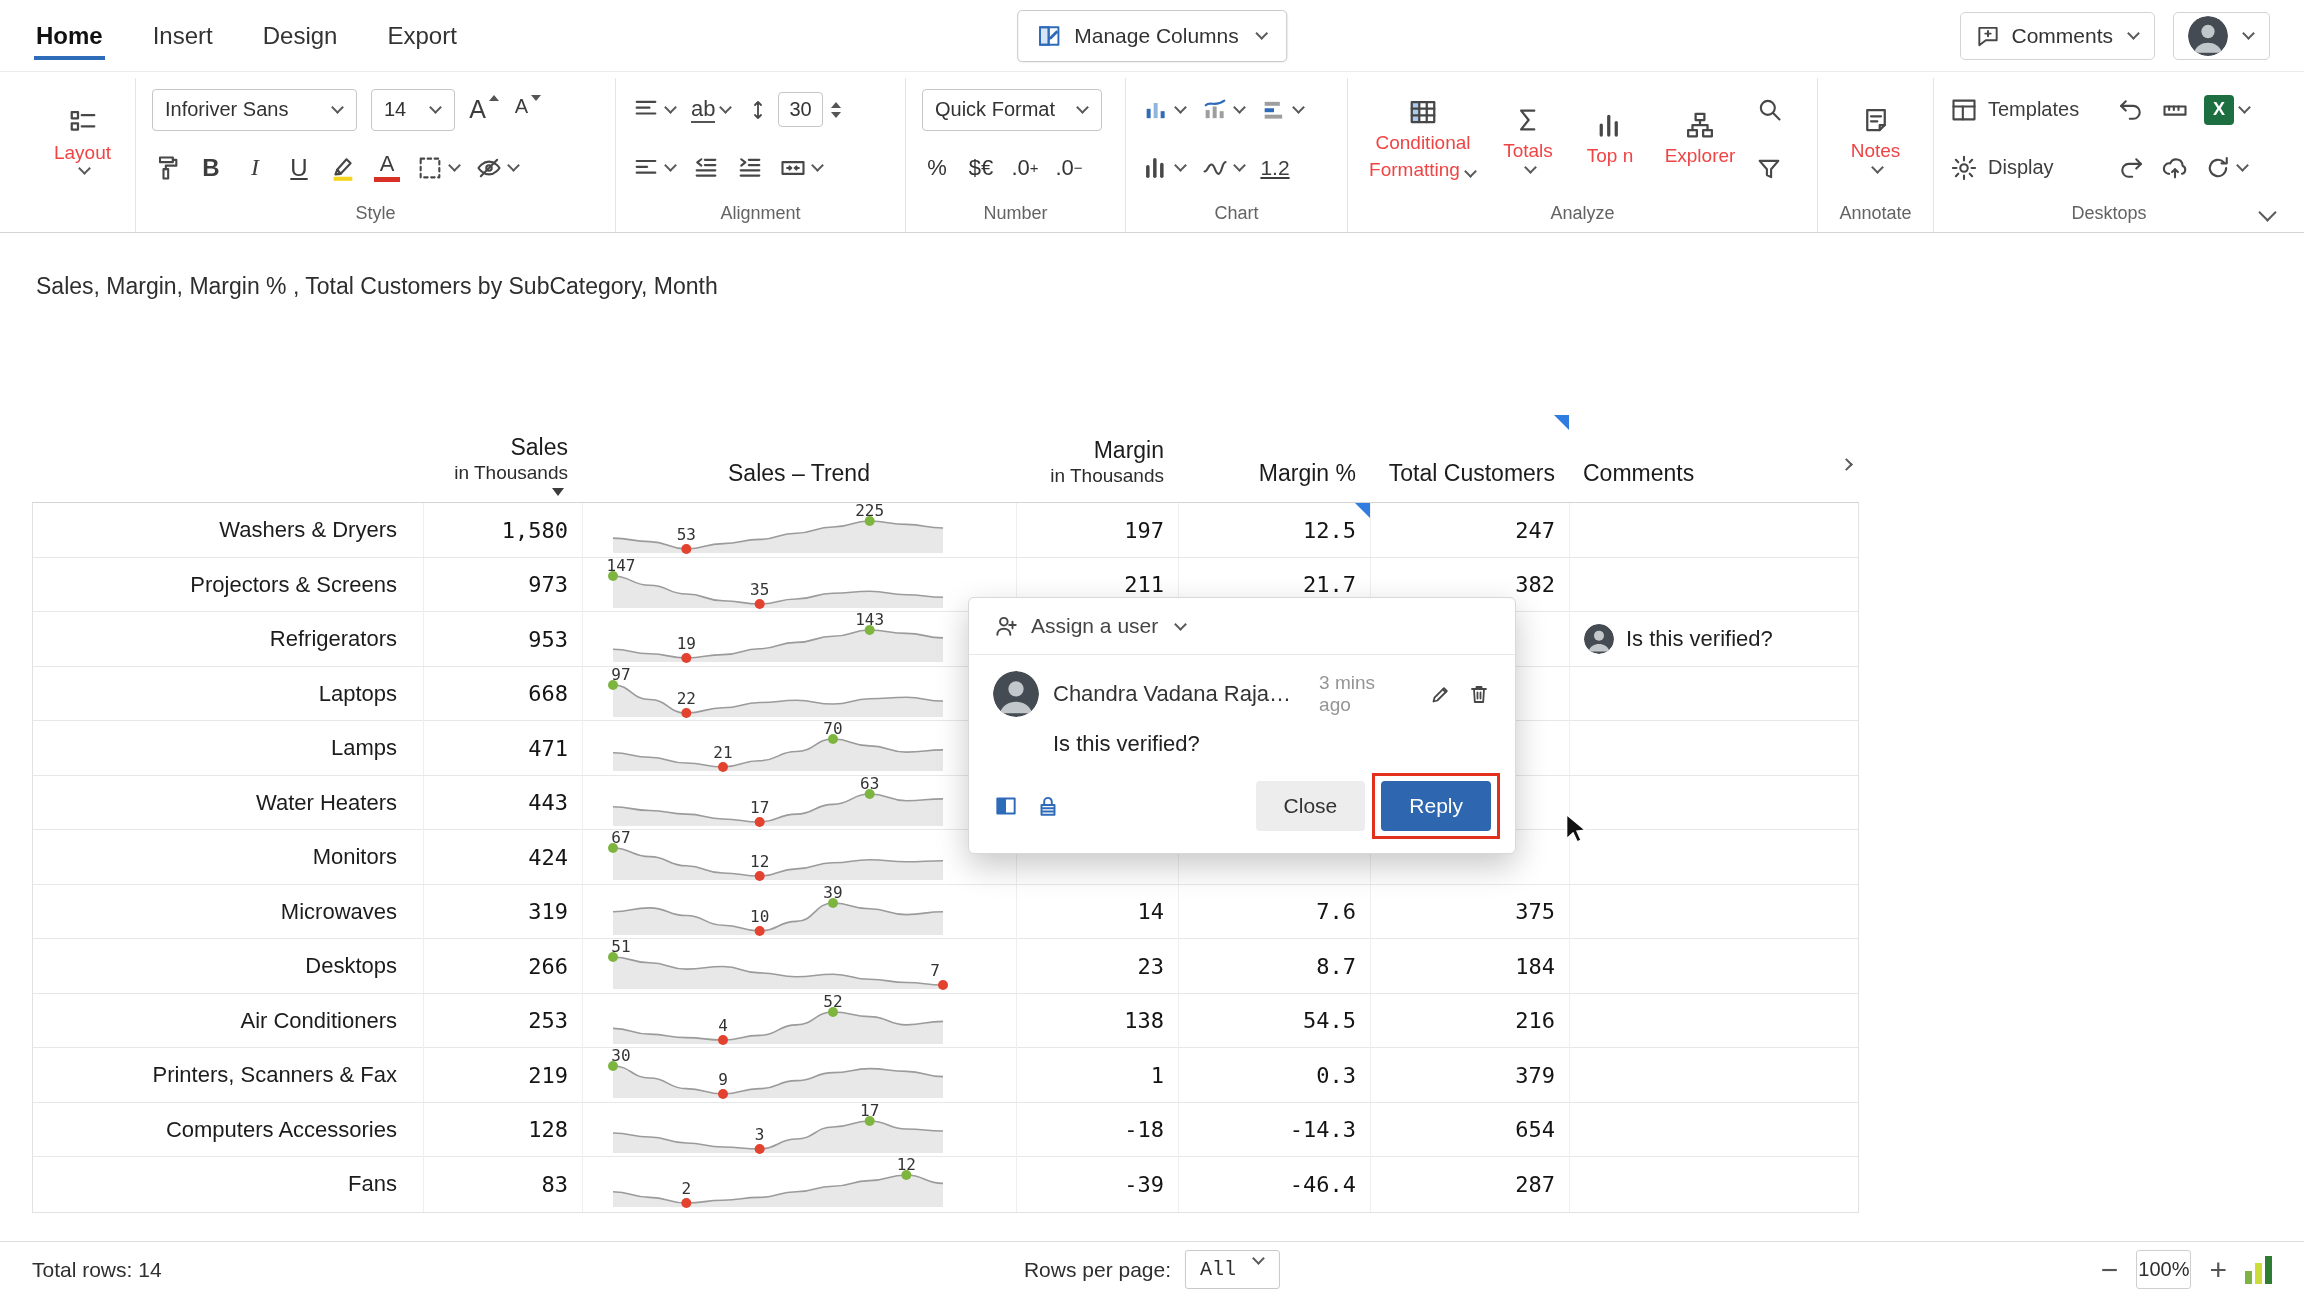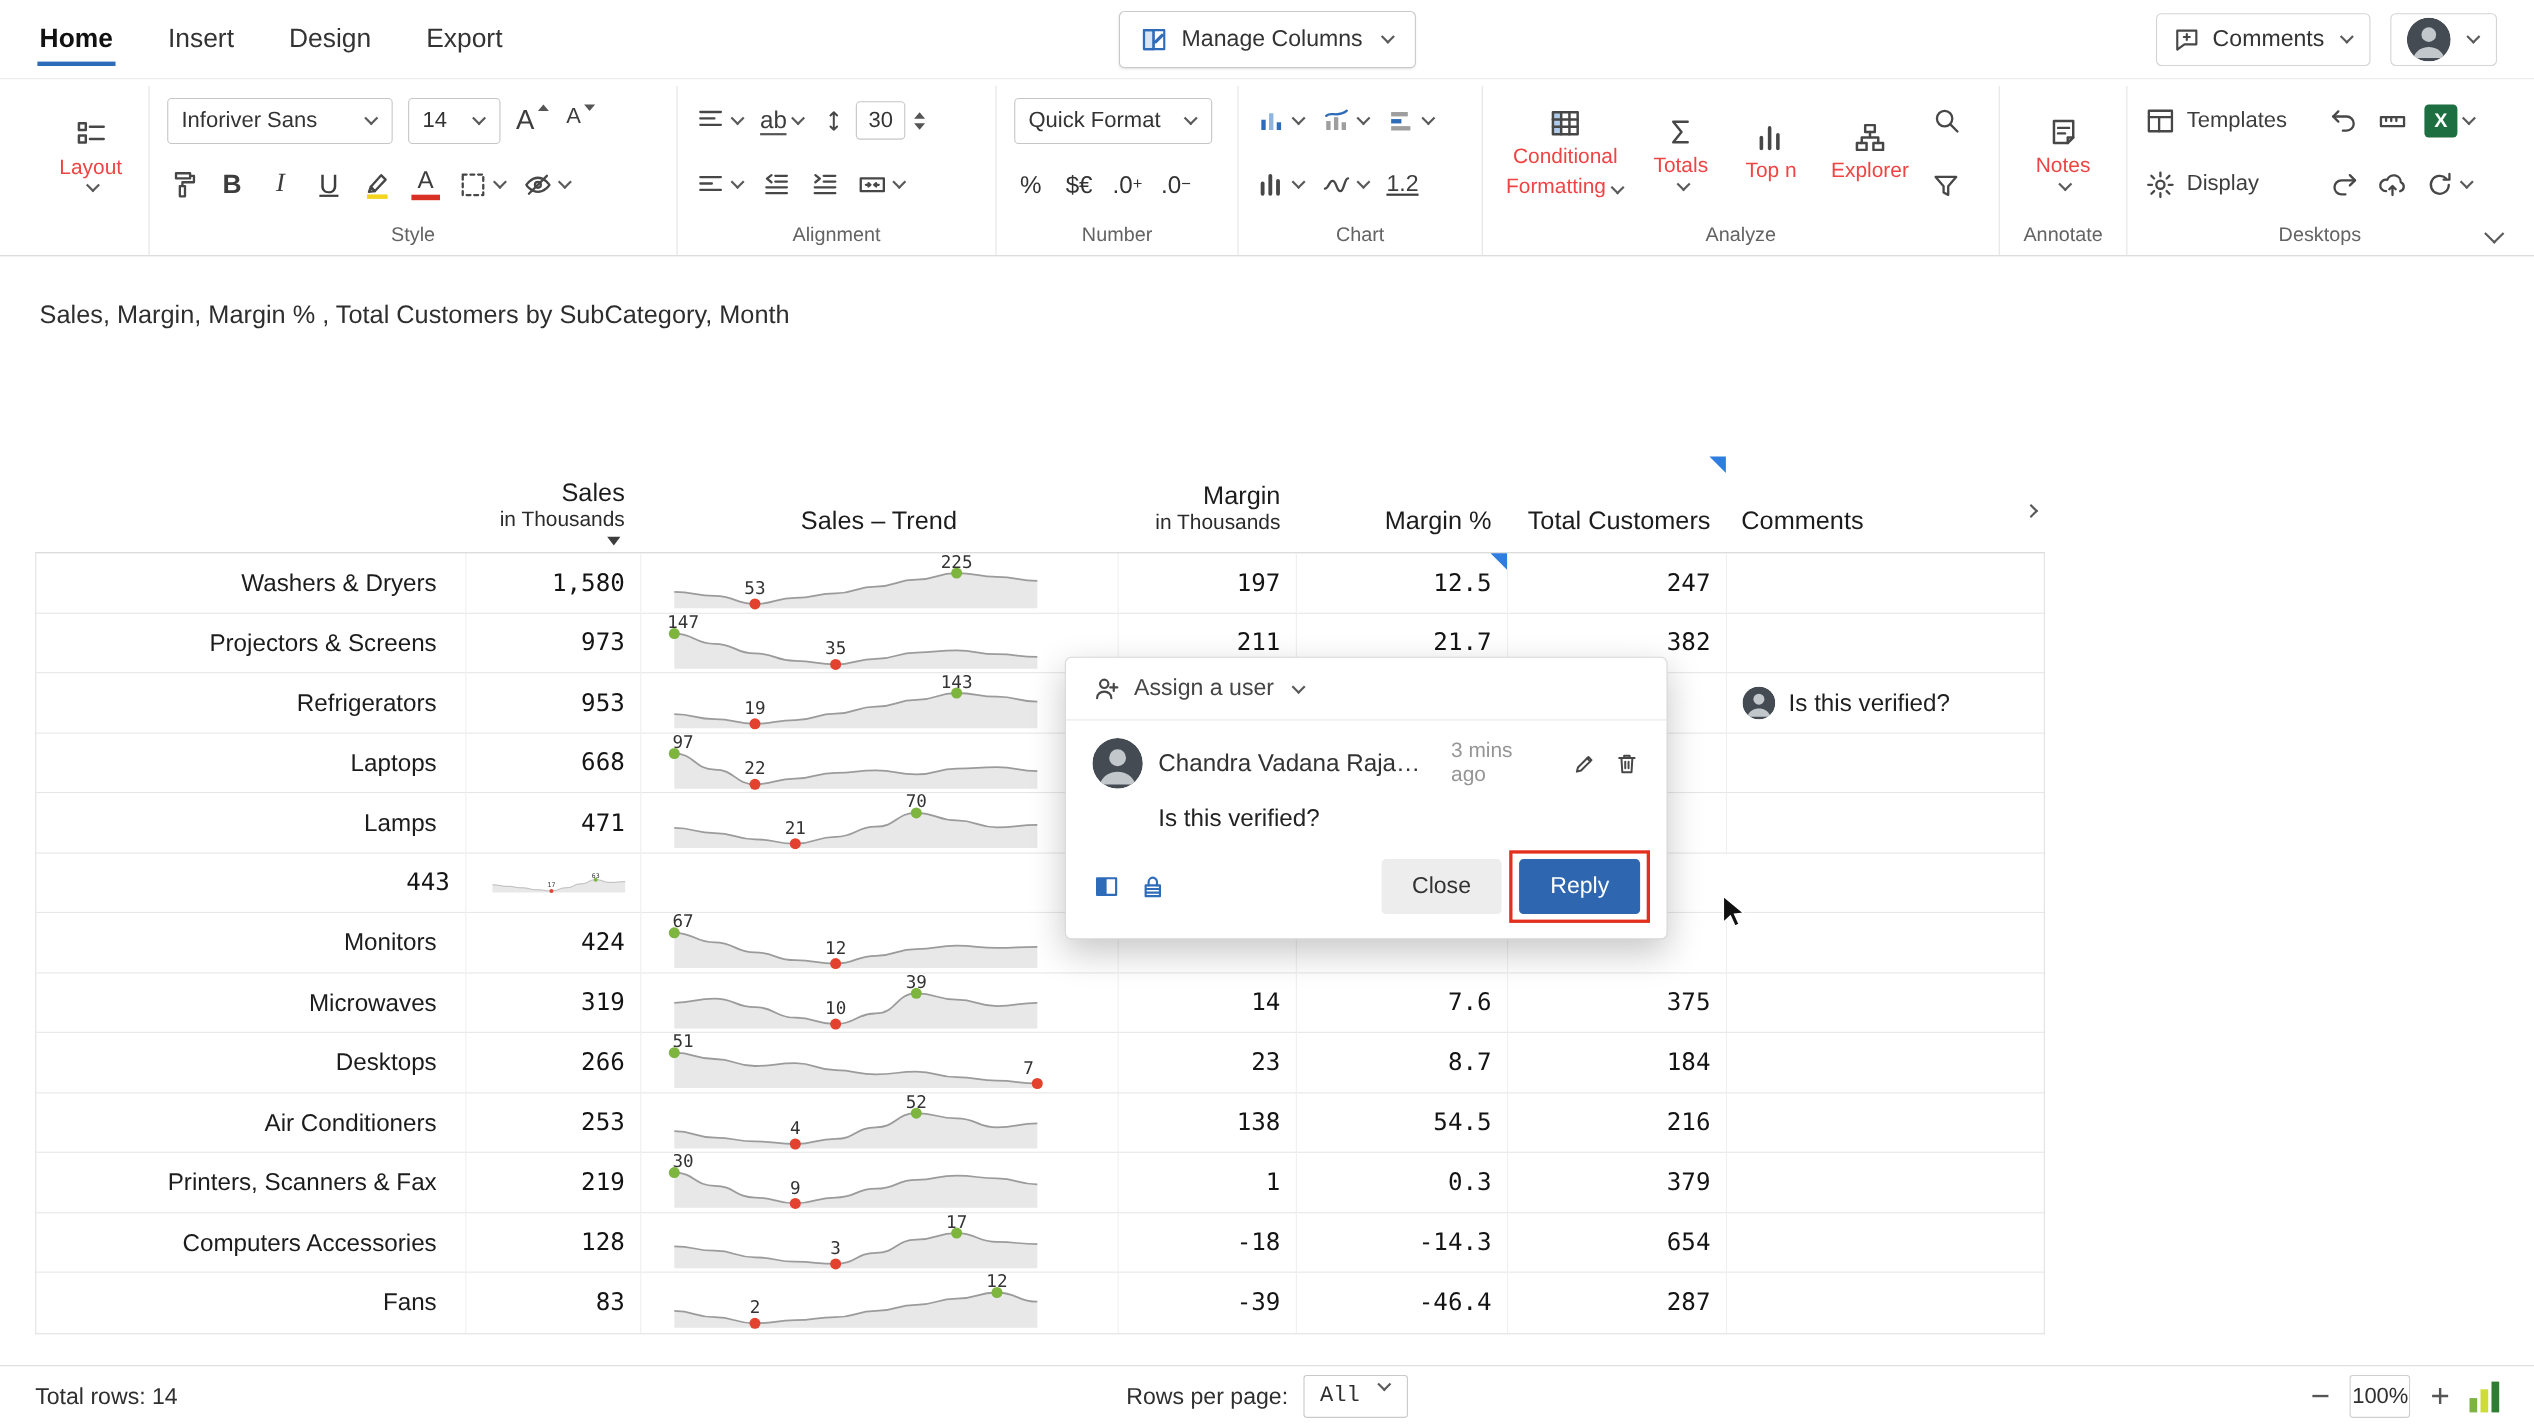--- a/index.html
+++ b/index.html
@@ -634,20 +634,21 @@
             <text class="slbl" x="230" y="13" text-anchor="middle">70</text>
             <text class="slbl" x="120" y="37" text-anchor="middle">21</text>
           </svg>
         </div>
         <div class="cell c-num"></div>
         <div class="cell c-num"></div>
         <div class="cell c-num"></div>
         <div class="cell c-comment"></div>
       </div>
       <div class="trow">
+        <div class="cell c-label">Water Heaters</div>
         <div class="cell c-num">443</div>
         <div class="cell c-spark">
           <svg width="350" height="54" viewBox="0 0 350 54">
             <path d="M10,30.782608695652176C28.333333333333332,30.782608695652176 28.333333333333332,34.434782608695656 46.666666666666664,34.434782608695656C65,34.434782608695656 65,38.08695652173913 83.33333333333333,38.08695652173913C101.66666666666666,38.08695652173913 101.66666666666666,42.95652173913044 120,42.95652173913044C138.33333333333331,42.95652173913044 138.33333333333331,46 156.66666666666666,46C175,46 175,38.08695652173913 193.33333333333334,38.08695652173913C211.66666666666669,38.08695652173913 211.66666666666669,28.34782608695652 230,28.34782608695652C248.33333333333334,28.34782608695652 248.33333333333334,18 266.6666666666667,18C285,18 285,24.695652173913043 303.3333333333333,24.695652173913043C321.66666666666663,24.695652173913043 321.66666666666663,22.869565217391305 340,22.869565217391305L340,50L10,50Z" fill="#e8e8e8" stroke="none"></path>
             <path d="M10,30.782608695652176C28.333333333333332,30.782608695652176 28.333333333333332,34.434782608695656 46.666666666666664,34.434782608695656C65,34.434782608695656 65,38.08695652173913 83.33333333333333,38.08695652173913C101.66666666666666,38.08695652173913 101.66666666666666,42.95652173913044 120,42.95652173913044C138.33333333333331,42.95652173913044 138.33333333333331,46 156.66666666666666,46C175,46 175,38.08695652173913 193.33333333333334,38.08695652173913C211.66666666666669,38.08695652173913 211.66666666666669,28.34782608695652 230,28.34782608695652C248.33333333333334,28.34782608695652 248.33333333333334,18 266.6666666666667,18C285,18 285,24.695652173913043 303.3333333333333,24.695652173913043C321.66666666666663,24.695652173913043 321.66666666666663,22.869565217391305 340,22.869565217391305" fill="none" stroke="#9b9b9b" stroke-width="1.6"></path>
             <circle cx="266.6666666666667" cy="18" r="5" fill="#7db53f"></circle>
             <circle cx="156.66666666666666" cy="46" r="5" fill="#e2422e"></circle>
             <text class="slbl" x="266.6666666666667" y="13" text-anchor="middle">63</text>
             <text class="slbl" x="156.66666666666666" y="37" text-anchor="middle">17</text>
           </svg>

